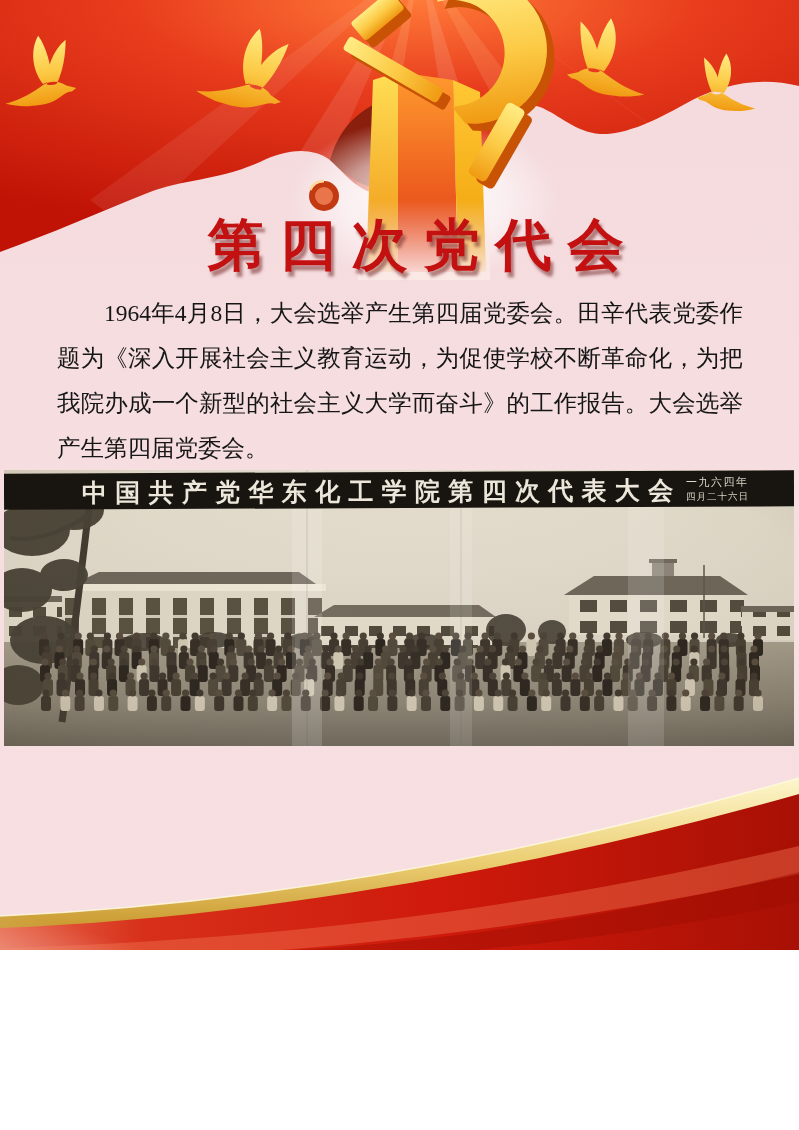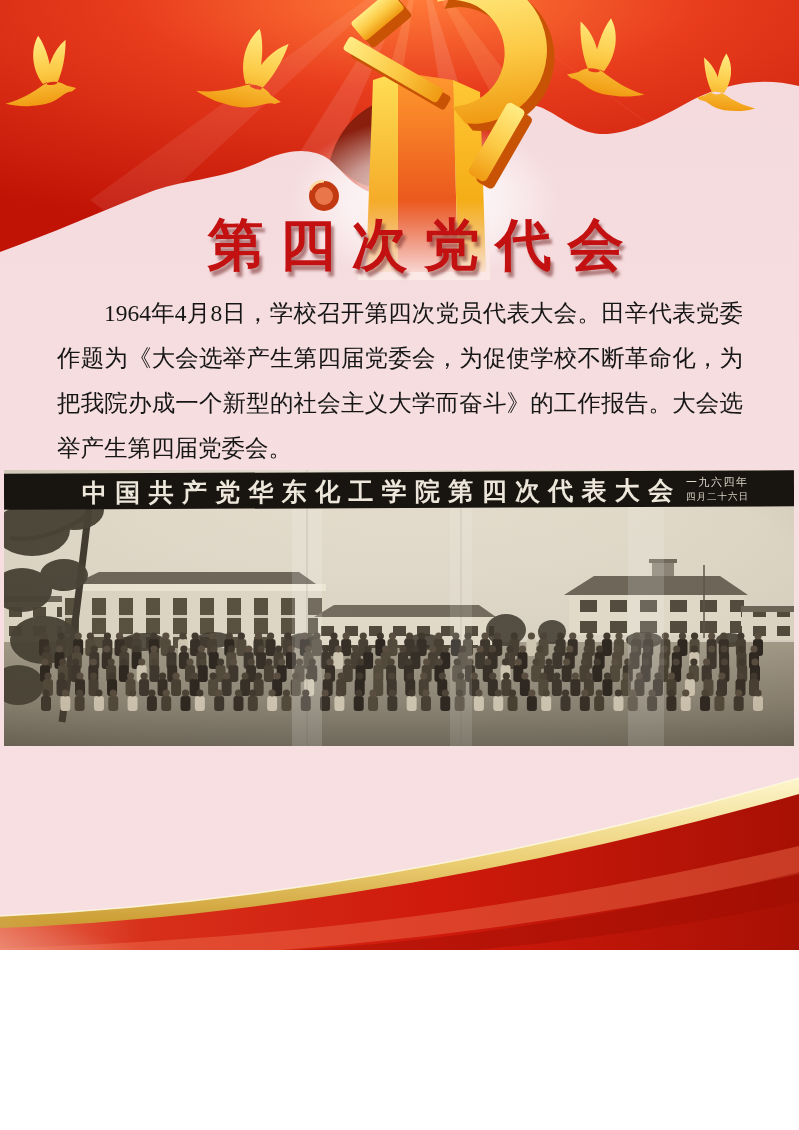--- a/index.html
+++ b/index.html
@@ -141,21 +141,21 @@
       </defs>
       <use href="#dove" transform="translate(48,92) rotate(-8) scale(0.95)"></use>
       <use href="#dove" transform="translate(248,95) rotate(12) scale(1.12)"></use>
       <use href="#dove" transform="translate(598,80) rotate(10) scale(-1.05,1.05)"></use>
       <use href="#dove" transform="translate(720,100) rotate(6) scale(-0.78,0.78)"></use>
     </g>
   </svg>
 
   <h1 class="page-title">第四次党代会</h1>
 
-  <p class="body-paragraph">1964年4月8日，学校召开第四次党员代表大会。田辛代表党委作题为《大会选举产生第四届党委会，为促使学校不断革命化，为把我院办成一个新型的社会主义大学而奋斗》的工作报告。大会选举产生第四届党委会。</p>
+  <p class="body-paragraph">1964年4月8日，大会选举产生第四届党委会。田辛代表党委作题为《深入开展社会主义教育运动，为促使学校不断革命化，为把我院办成一个新型的社会主义大学而奋斗》的工作报告。大会选举产生第四届党委会。</p>
 
   <div class="photo">
     <svg width="790" height="276" viewBox="0 0 790 276">
       <defs>
         <linearGradient id="sky" x1="0" y1="0" x2="0" y2="1">
           <stop offset="0%" stop-color="#e7e0d0"></stop>
           <stop offset="70%" stop-color="#d8d1c1"></stop>
           <stop offset="100%" stop-color="#cfc8b8"></stop>
         </linearGradient>
         <linearGradient id="grass" x1="0" y1="0" x2="0" y2="1">

